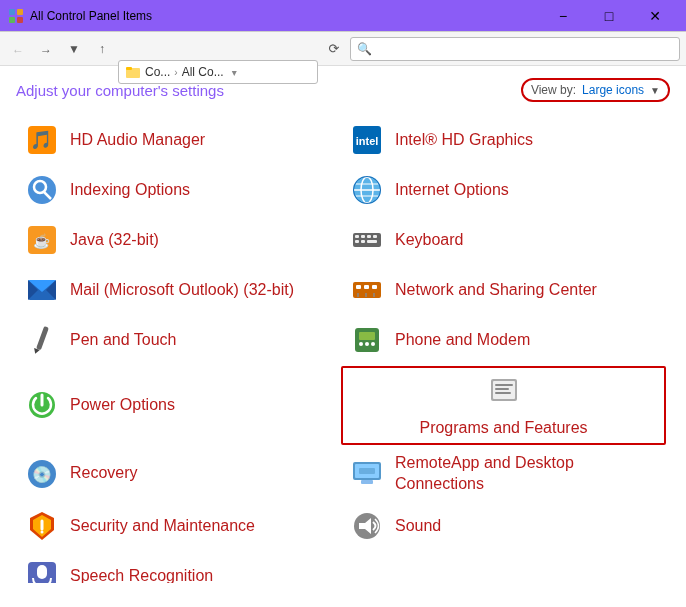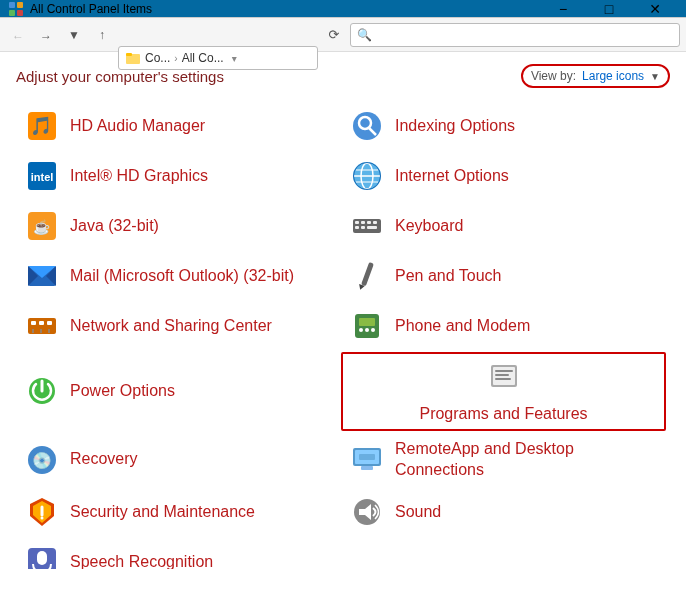--- a/index.html
+++ b/index.html
@@ -7,25 +7,25 @@
       font-family: 'Segoe UI', Arial, sans-serif;
       font-size: 13px;
       background: #fff;
       width: 686px;
       height: 607px;
       overflow: hidden;
     }
 
     
     .title-bar {
-      background: #0369a1;
+      background: #8b5cf6;
       border-bottom: 1px solid #ccc;
       display: flex;
       align-items: center;
-      height: 18px;
+      height: 32px;
       padding: 0 8px;
     }
     .title-bar-icon {
       width: 16px;
       height: 16px;
       margin-right: 6px;
     }
     .title-bar-title {
       flex: 1;
       font-size: 12px;
@@ -121,21 +121,21 @@
 
     
     .header-row {
       display: flex;
       align-items: center;
       justify-content: space-between;
       margin-bottom: 14px;
     }
     .page-title {
       font-size: 15px;
-      color: #7f1d1d;
+      color: #8b5cf6;
       font-weight: normal;
     }
     .view-by-box {
       display: flex;
       align-items: center;
       border: 2px solid #cc0000;
       padding: 3px 8px;
       font-size: 12px;
       color: #333;
       gap: 6px;
@@ -243,35 +243,35 @@
           <svg width="32" height="32" viewBox="0 0 32 32">
             <rect x="2" y="2" width="28" height="28" rx="4" fill="#ff8c00"></rect>
             <text x="16" y="22" text-anchor="middle" font-size="18" fill="#fff">🎵</text>
           </svg>
         </div>
         <span class="item-label">HD Audio Manager</span>
       </div>
       <div class="panel-item">
         <div class="item-icon">
           <svg width="32" height="32" viewBox="0 0 32 32">
+            <rect x="2" y="2" width="28" height="28" rx="3" fill="#0068b5"></rect>
+            <text x="16" y="21" text-anchor="middle" font-size="11" fill="#fff" font-weight="bold">intel</text>
+          </svg>
+        </div>
+        <span class="item-label">Intel® HD Graphics</span>
+      </div>
+      <div class="panel-item">
+        <div class="item-icon">
+          <svg width="32" height="32" viewBox="0 0 32 32">
             <circle cx="16" cy="16" r="14" fill="#4a90d9"></circle>
             <circle cx="14" cy="13" r="6" fill="none" stroke="#fff" stroke-width="2.5"></circle>
             <line x1="18" y1="18" x2="25" y2="25" stroke="#fff" stroke-width="2.5"></line>
           </svg>
         </div>
         <span class="item-label">Indexing Options</span>
-      </div>
-      <div class="panel-item">
-        <div class="item-icon">
-          <svg width="32" height="32" viewBox="0 0 32 32">
-            <rect x="2" y="2" width="28" height="28" rx="3" fill="#0068b5"></rect>
-            <text x="16" y="21" text-anchor="middle" font-size="11" fill="#fff" font-weight="bold">intel</text>
-          </svg>
-        </div>
-        <span class="item-label">Intel® HD Graphics</span>
       </div>
       <div class="panel-item">
         <div class="item-icon">
           <svg width="32" height="32" viewBox="0 0 32 32">
             <circle cx="16" cy="16" r="14" fill="#5bb3e8"></circle>
             <ellipse cx="16" cy="16" rx="6" ry="13" fill="none" stroke="#fff" stroke-width="1.5"></ellipse>
             <line x1="3" y1="16" x2="29" y2="16" stroke="#fff" stroke-width="1.5"></line>
             <line x1="5" y1="10" x2="27" y2="10" stroke="#fff" stroke-width="1"></line>
             <line x1="5" y1="22" x2="27" y2="22" stroke="#fff" stroke-width="1"></line>
             <circle cx="16" cy="16" r="13.5" fill="none" stroke="#1a6bb5" stroke-width="1"></circle>
@@ -310,43 +310,43 @@
             <polygon points="2,6 16,18 30,6" fill="#3399ff"></polygon>
             <polygon points="2,6 2,26 12,16" fill="#1a4d99"></polygon>
             <polygon points="30,6 30,26 20,16" fill="#1a4d99"></polygon>
           </svg>
         </div>
         <span class="item-label">Mail (Microsoft Outlook) (32-bit)</span>
       </div>
       <div class="panel-item">
         <div class="item-icon">
           <svg width="32" height="32" viewBox="0 0 32 32">
-            <rect x="14" y="2" width="5" height="24" rx="2" fill="#666" transform="rotate(20,16,14)"></rect>
-            <polygon points="12,26 18,26 15,31" fill="#444" transform="rotate(20,16,14)"></polygon>
-          </svg>
-        </div>
-        <span class="item-label">Pen and Touch</span>
-      </div>
-      <div class="panel-item">
-        <div class="item-icon">
-          <svg width="32" height="32" viewBox="0 0 32 32">
             <rect x="2" y="8" width="28" height="16" rx="2" fill="#cc6600"></rect>
             <rect x="5" y="11" width="5" height="4" rx="1" fill="#fff"></rect>
             <rect x="13" y="11" width="5" height="4" rx="1" fill="#fff"></rect>
             <rect x="21" y="11" width="5" height="4" rx="1" fill="#fff"></rect>
             <line x1="7" y1="19" x2="7" y2="23" stroke="#888" stroke-width="1.5"></line>
             <line x1="15" y1="19" x2="15" y2="23" stroke="#888" stroke-width="1.5"></line>
             <line x1="23" y1="19" x2="23" y2="23" stroke="#888" stroke-width="1.5"></line>
           </svg>
         </div>
         <span class="item-label">Network and Sharing Center</span>
       </div>
       <div class="panel-item">
         <div class="item-icon">
           <svg width="32" height="32" viewBox="0 0 32 32">
+            <rect x="14" y="2" width="5" height="24" rx="2" fill="#666" transform="rotate(20,16,14)"></rect>
+            <polygon points="12,26 18,26 15,31" fill="#444" transform="rotate(20,16,14)"></polygon>
+          </svg>
+        </div>
+        <span class="item-label">Pen and Touch</span>
+      </div>
+      <div class="panel-item">
+        <div class="item-icon">
+          <svg width="32" height="32" viewBox="0 0 32 32">
             <rect x="4" y="4" width="24" height="24" rx="3" fill="#448844"></rect>
             <rect x="8" y="8" width="16" height="8" rx="1" fill="#88bb44"></rect>
             <circle cx="10" cy="20" r="2" fill="#fff"></circle>
             <circle cx="16" cy="20" r="2" fill="#fff"></circle>
             <circle cx="22" cy="20" r="2" fill="#fff"></circle>
           </svg>
         </div>
         <span class="item-label">Phone and Modem</span>
       </div>
       <div class="panel-item">

